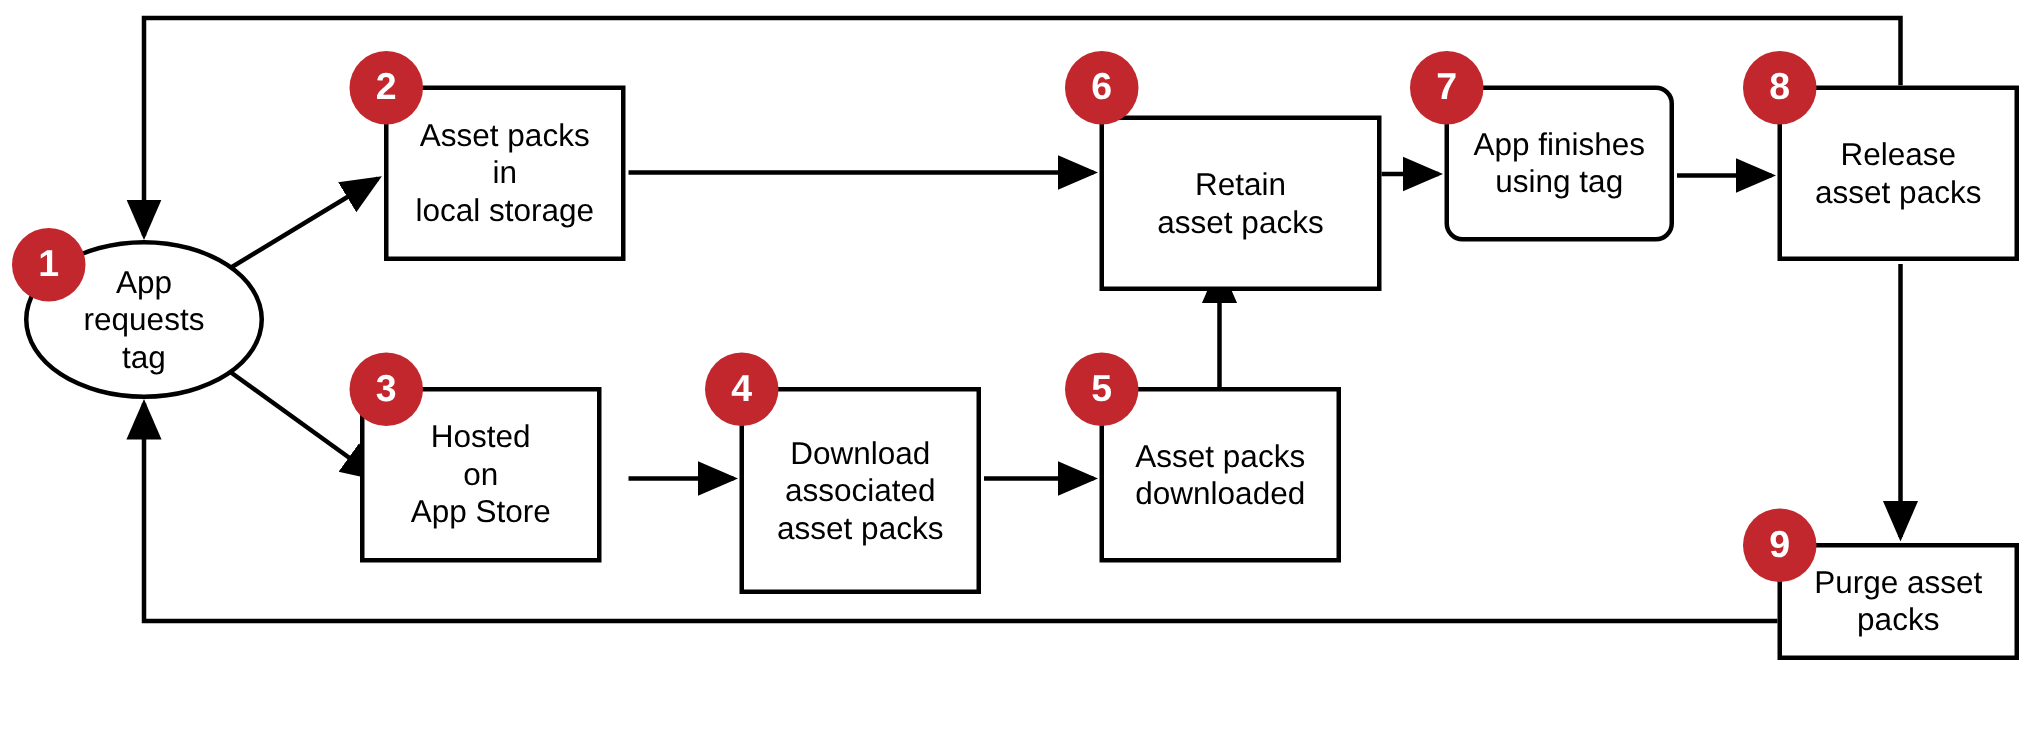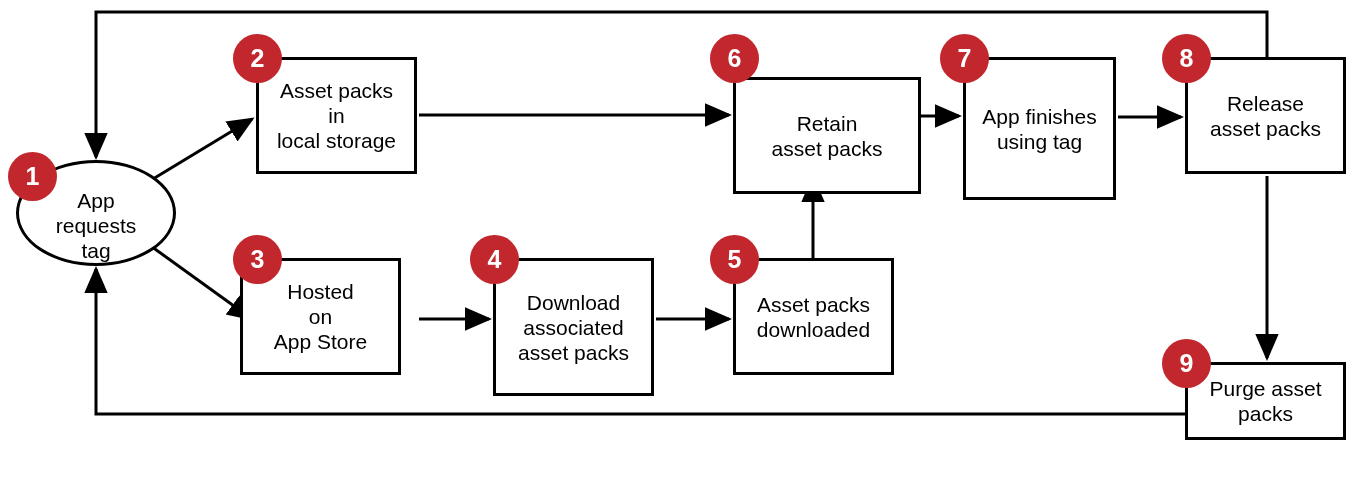--- a/index.html
+++ b/index.html
@@ -27,21 +27,20 @@
     box-sizing: border-box;
     background: #ffffff;
     border: 3px solid #000000;
     display: flex;
     align-items: center;
     justify-content: center;
     text-align: center;
   }
   .node.ellipse {
     border-radius: 50%;
-    align-items: flex-end;
   }
   .node-label {
     font-size: 21px;
     line-height: 25px;
     color: #000000;
     white-space: pre-line;
     padding: 0 4px;
   }
   .badge {
     position: absolute;
@@ -112,21 +111,21 @@
       <div class="node" style="left: 733px; top: 258px; width: 161px; height: 117px;">
         <div class="node-label">Asset packs
 downloaded</div>
       </div>
       <div class="badge" style="left: 710px; top: 235px; background: rgb(193, 39, 45); color: rgb(255, 255, 255);">5</div>
       <div class="node" style="left: 733px; top: 57px; width: 188px; height: 117px; margin-top: 20px;">
         <div class="node-label">Retain
 asset packs</div>
       </div>
       <div class="badge" style="left: 710px; top: 34px; background: rgb(193, 39, 45); color: rgb(255, 255, 255);">6</div>
-      <div class="node" style="left: 963px; top: 57px; width: 153px; height: 143px;">
+      <div class="node" style="left: 963px; top: 57px; width: 153px; height: 104px; border-radius: 12px;">
         <div class="node-label">App finishes
 using tag</div>
       </div>
       <div class="badge" style="left: 940px; top: 34px; background: rgb(193, 39, 45); color: rgb(255, 255, 255);">7</div>
       <div class="node" style="left: 1185px; top: 57px; width: 161px; height: 117px;">
         <div class="node-label">Release
 asset packs</div>
       </div>
       <div class="badge" style="left: 1162px; top: 34px; background: rgb(193, 39, 45); color: rgb(255, 255, 255);">8</div>
       <div class="node" style="left: 1185px; top: 362px; width: 161px; height: 78px;">

